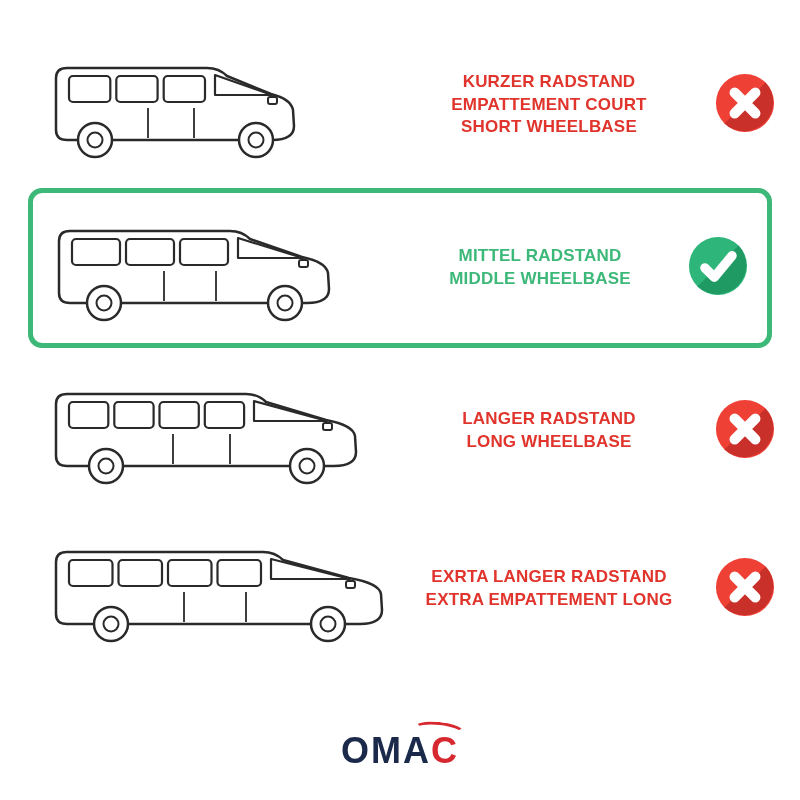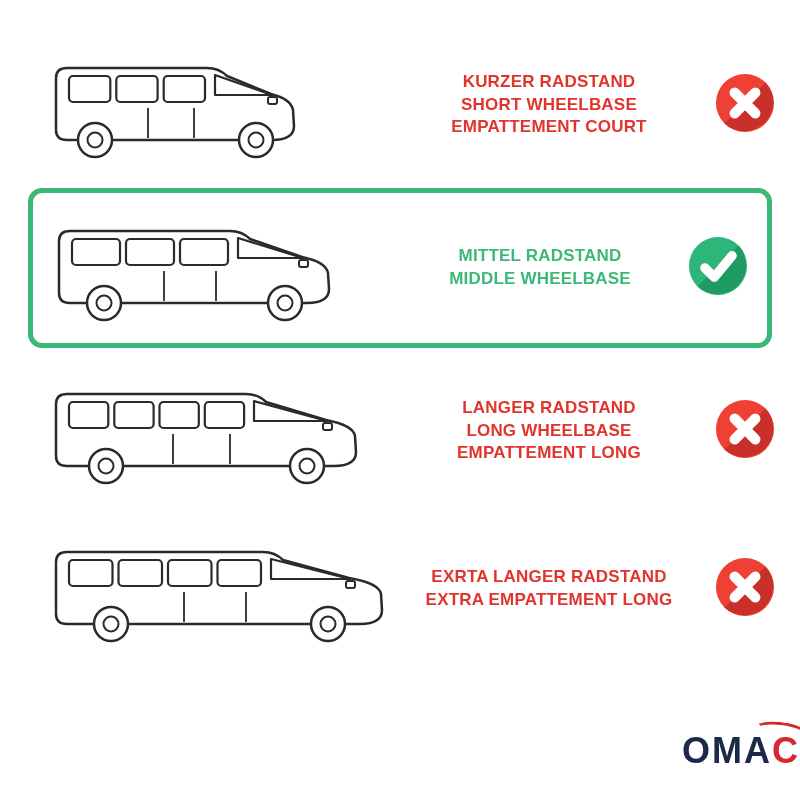--- a/index.html
+++ b/index.html
@@ -36,21 +36,21 @@
     border:5px solid var(--green);
     border-radius:14px;
     margin:4px 28px 4px 28px;
   }
   .highlight-box .row{height:150px;gap:38px;}
   .highlight-box .van-col{flex:0 0 378px;padding-left:16px;}
   .highlight-box .icon-col{flex:0 0 98px;}
   .logo{
     margin-top:auto;
     margin-bottom:28px;
-    text-align:right;
+    text-align:center;
     position:relative;
     font-weight:bold;
     font-size:36px;
     letter-spacing:2px;
   }
   .logo-inner{position:relative;display:inline-block;padding-top:6px;}
   .logo-main{color:var(--navy);}
   .logo-accent{color:var(--logo-red);}
   .swoosh{
     position:absolute;
@@ -79,22 +79,22 @@
             <rect x="222" y="55" width="9" height="7" rx="2" fill="none" stroke="#2a2a2a" stroke-width="2"></rect>
             <path d="M 102 66 L 102 96 M 148 66 L 148 96" stroke="#2a2a2a" stroke-width="1.8"></path>
             <circle cx="49" cy="98" r="17" fill="#fff" stroke="#2a2a2a" stroke-width="2.5"></circle>
             <circle cx="49" cy="98" r="7.5" fill="none" stroke="#2a2a2a" stroke-width="2"></circle>
             <circle cx="210" cy="98" r="17" fill="#fff" stroke="#2a2a2a" stroke-width="2.5"></circle>
             <circle cx="210" cy="98" r="7.5" fill="none" stroke="#2a2a2a" stroke-width="2"></circle>
           </svg></div>
     </div>
     <div class="text-col red">
       <div>KURZER RADSTAND</div>
+      <div>EMPATTEMENT COURT</div>
       <div>SHORT WHEELBASE</div>
-      <div>EMPATTEMENT COURT</div>
     </div>
     <div class="icon-col">
       <div class="status-draw"><svg viewBox="0 0 64 64" width="60" height="60" aria-hidden="true">
             <circle cx="32" cy="32" r="31" fill="#ef4036"></circle>
             <path d="M 53.9 10.1 A 31 31 0 0 1 10.1 53.9 Z" fill="#c9302a"></path>
             <path d="M21 21 L43 43 M43 21 L21 43" stroke="#fff" stroke-width="11" stroke-linecap="round" fill="none"></path>
           </svg></div>
     </div>
   </div>
 
@@ -142,21 +142,20 @@
             <path d="M 127 66 L 127 96 M 184 66 L 184 96" stroke="#2a2a2a" stroke-width="1.8"></path>
             <circle cx="60" cy="98" r="17" fill="#fff" stroke="#2a2a2a" stroke-width="2.5"></circle>
             <circle cx="60" cy="98" r="7.5" fill="none" stroke="#2a2a2a" stroke-width="2"></circle>
             <circle cx="261" cy="98" r="17" fill="#fff" stroke="#2a2a2a" stroke-width="2.5"></circle>
             <circle cx="261" cy="98" r="7.5" fill="none" stroke="#2a2a2a" stroke-width="2"></circle>
           </svg></div>
     </div>
     <div class="text-col red">
       <div>LANGER RADSTAND</div>
       <div>LONG WHEELBASE</div>
-      <div>EMPATTEMENT LONG</div>
     </div>
     <div class="icon-col">
       <div class="status-draw"><svg viewBox="0 0 64 64" width="60" height="60" aria-hidden="true">
             <circle cx="32" cy="32" r="31" fill="#ef4036"></circle>
             <path d="M 53.9 10.1 A 31 31 0 0 1 10.1 53.9 Z" fill="#c9302a"></path>
             <path d="M21 21 L43 43 M43 21 L21 43" stroke="#fff" stroke-width="11" stroke-linecap="round" fill="none"></path>
           </svg></div>
     </div>
   </div>
 

